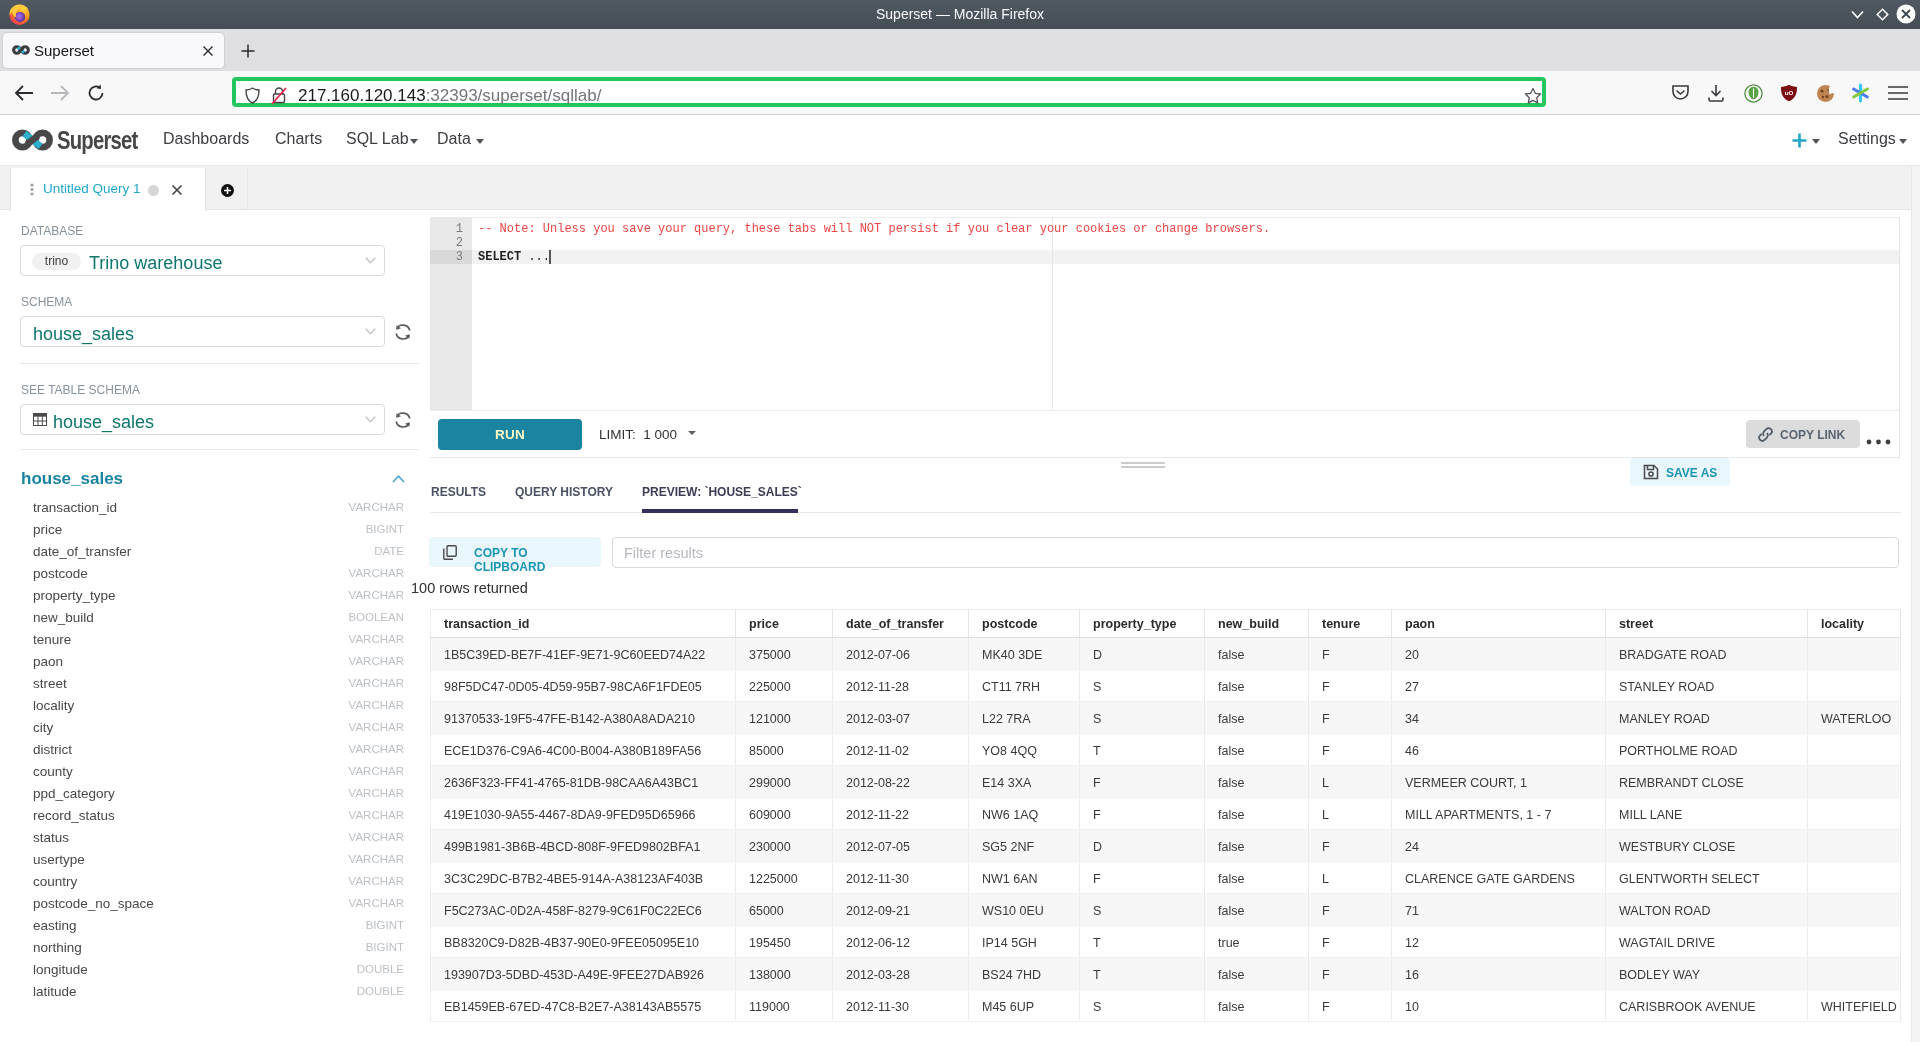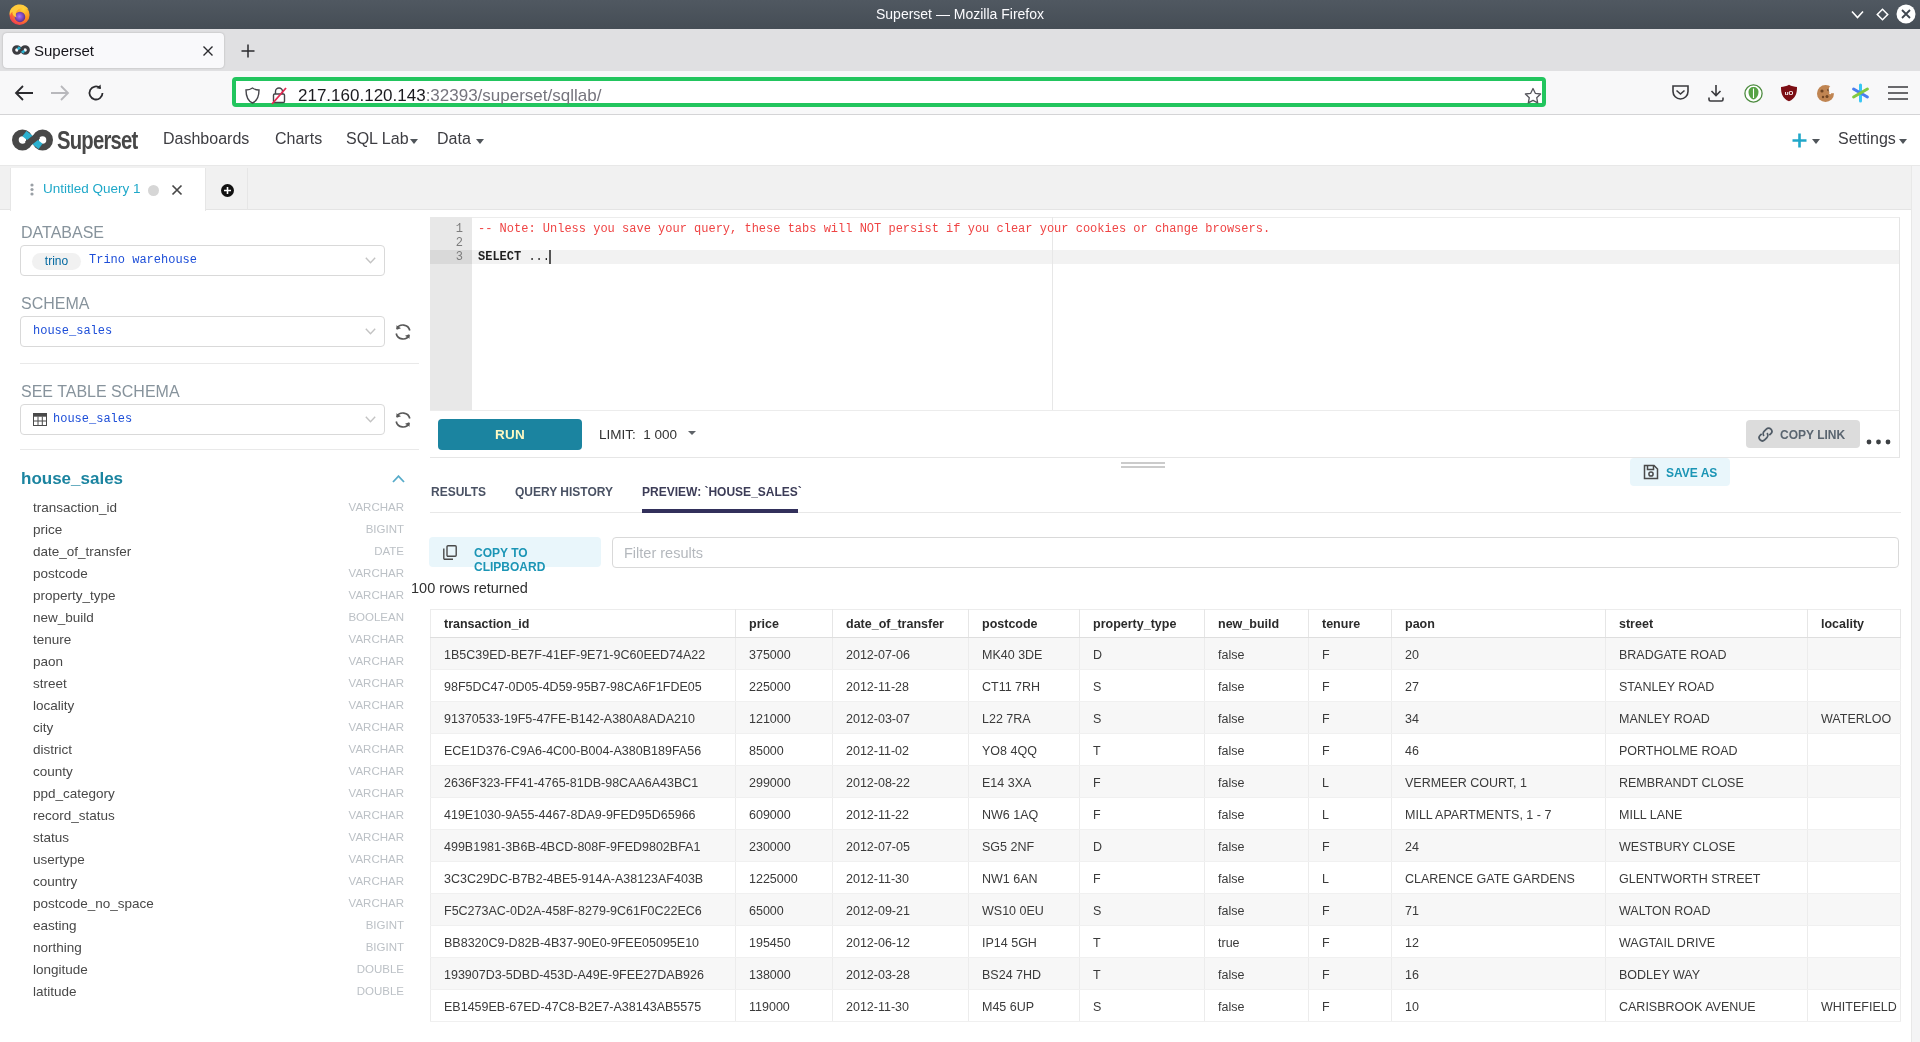--- a/index.html
+++ b/index.html
@@ -20,23 +20,23 @@
 
 #snav { left:0; top:115px; width:1920px; height:51px; background:#fff; border-bottom:1px solid #e8e8e8; }
 .navitem { top:15px; font-size:16px; color:#3d3d42; }
 #swordmark { left:57px; top:10px; font-size:26px; font-weight:bold; color:#474747; letter-spacing:-1px; transform:scaleX(0.78); transform-origin:0 0; }
 .caret { width:0; height:0; border-left:4.5px solid transparent; border-right:4.5px solid transparent; border-top:5px solid #50555a; }
 
 #qtabstrip { left:0; top:166px; width:1911px; height:44px; background:#f1f1f1; border-bottom:1px solid #e4e4e4; }
 #qtab { left:10px; top:168px; width:196px; height:43px; background:#fff; border-left:1px solid #e6e6e6; border-right:1px solid #e6e6e6; }
 #qtab2 { left:206px; top:168px; width:42px; height:42px; border-right:1px solid #e6e6e6; border-bottom:1px solid #e4e4e4; }
 
-.sideLabel { font-size:16px; color:#87939c; }
+.sideLabel { font-size:12px; color:#87939c; }
 .selbox { left:20px; width:365px; height:31px; border:1px solid #d9d9d9; border-radius:4px; background:#fff; }
-.selText { font-size:12px; color:#1d4ed8;font-family:Liberation Mono, monospace; }
+.selText { font-size:18px; color:#0f766e; }
 .divider { left:20px; width:399px; height:1px; background:#e9e9e9; }
 .colname { font-size:13.5px; color:#484848; }
 .coltype { font-size:11.5px; color:#bcc1c6; }
 .crow { height:22px; }
 .crow .coltype { float:right; }
 
 #editor { left:430px; top:217px; width:1470px; height:193px; background:#fff; border-right:1px solid #e4e4e4; border-top:1px solid #ececec; }
 #gutter { left:430px; top:217px; width:42px; height:193px; background:#e8e8e8; color:#7c7c7c; font-family:"Liberation Mono",monospace; font-size:12px; text-align:right; }
 .codeline { font-family:"Liberation Mono",monospace; font-size:12px; white-space:pre; }
 #toolbar { left:430px; top:410px; width:1470px; height:48px; background:#fff; border-top:1px solid #ececec; border-bottom:1px solid #e6e6e6; border-right:1px solid #e4e4e4; }
@@ -207,21 +207,21 @@
 </div>
 <div class="abs" id="qtab2">
   <svg class="abs" style="left:15px;top:16px" width="13" height="13" viewBox="0 0 13 13">
         <circle cx="6.5" cy="6.5" r="6.5" fill="#111"></circle>
         <path d="M6.5 3 V10 M3 6.5 H10" stroke="#fff" stroke-width="1.6"></path>
       </svg>
 </div>
 
 <div class="abs sideLabel" style="left:21px;top:224px">DATABASE</div>
 <div class="abs selbox" style="top:245px">
-  <div class="abs" style="left:11px;top:7px;width:49px;height:17px;background:#f1f1f1;border-radius:9px;text-align:center;font-size:12px;color:#0369a1;line-height:17px;">trino</div>
+  <div class="abs" style="left:11px;top:7px;width:49px;height:17px;background:#f1f1f1;border-radius:9px;text-align:center;font-size:12px;color:#404040;line-height:17px;">trino</div>
   <div class="abs selText" style="left:68px;top:7px">Trino warehouse</div>
   <svg class="abs" style="left:344px;top:11px" width="11" height="7" viewBox="0 0 11 7">
         <polyline points="0.8,0.8 5.5,5.7 10.2,0.8" fill="none" stroke="#c3c3c3" stroke-width="1.4"></polyline>
       </svg>
 </div>
 <div class="abs sideLabel" style="left:21px;top:295px">SCHEMA</div>
 <div class="abs selbox" style="top:316px">
   <div class="abs selText" style="left:12px;top:7px">house_sales</div>
   <svg class="abs" style="left:344px;top:11px" width="11" height="7" viewBox="0 0 11 7">
         <polyline points="0.8,0.8 5.5,5.7 10.2,0.8" fill="none" stroke="#c3c3c3" stroke-width="1.4"></polyline>
@@ -457,21 +457,21 @@
         </tr>
 <tr>
           <td>3C3C29DC-B7B2-4BE5-914A-A38123AF403B</td>
           <td>1225000</td>
           <td>2012-11-30</td>
           <td>NW1 6AN</td>
           <td>F</td>
           <td>false</td>
           <td>L</td>
           <td>CLARENCE GATE GARDENS</td>
-          <td>GLENTWORTH STREET</td>
+          <td>GLENTWORTH SELECT</td>
           <td></td>
         </tr>
 <tr class="odd">
           <td>F5C273AC-0D2A-458F-8279-9C61F0C22EC6</td>
           <td>65000</td>
           <td>2012-09-21</td>
           <td>WS10 0EU</td>
           <td>S</td>
           <td>false</td>
           <td>F</td>

